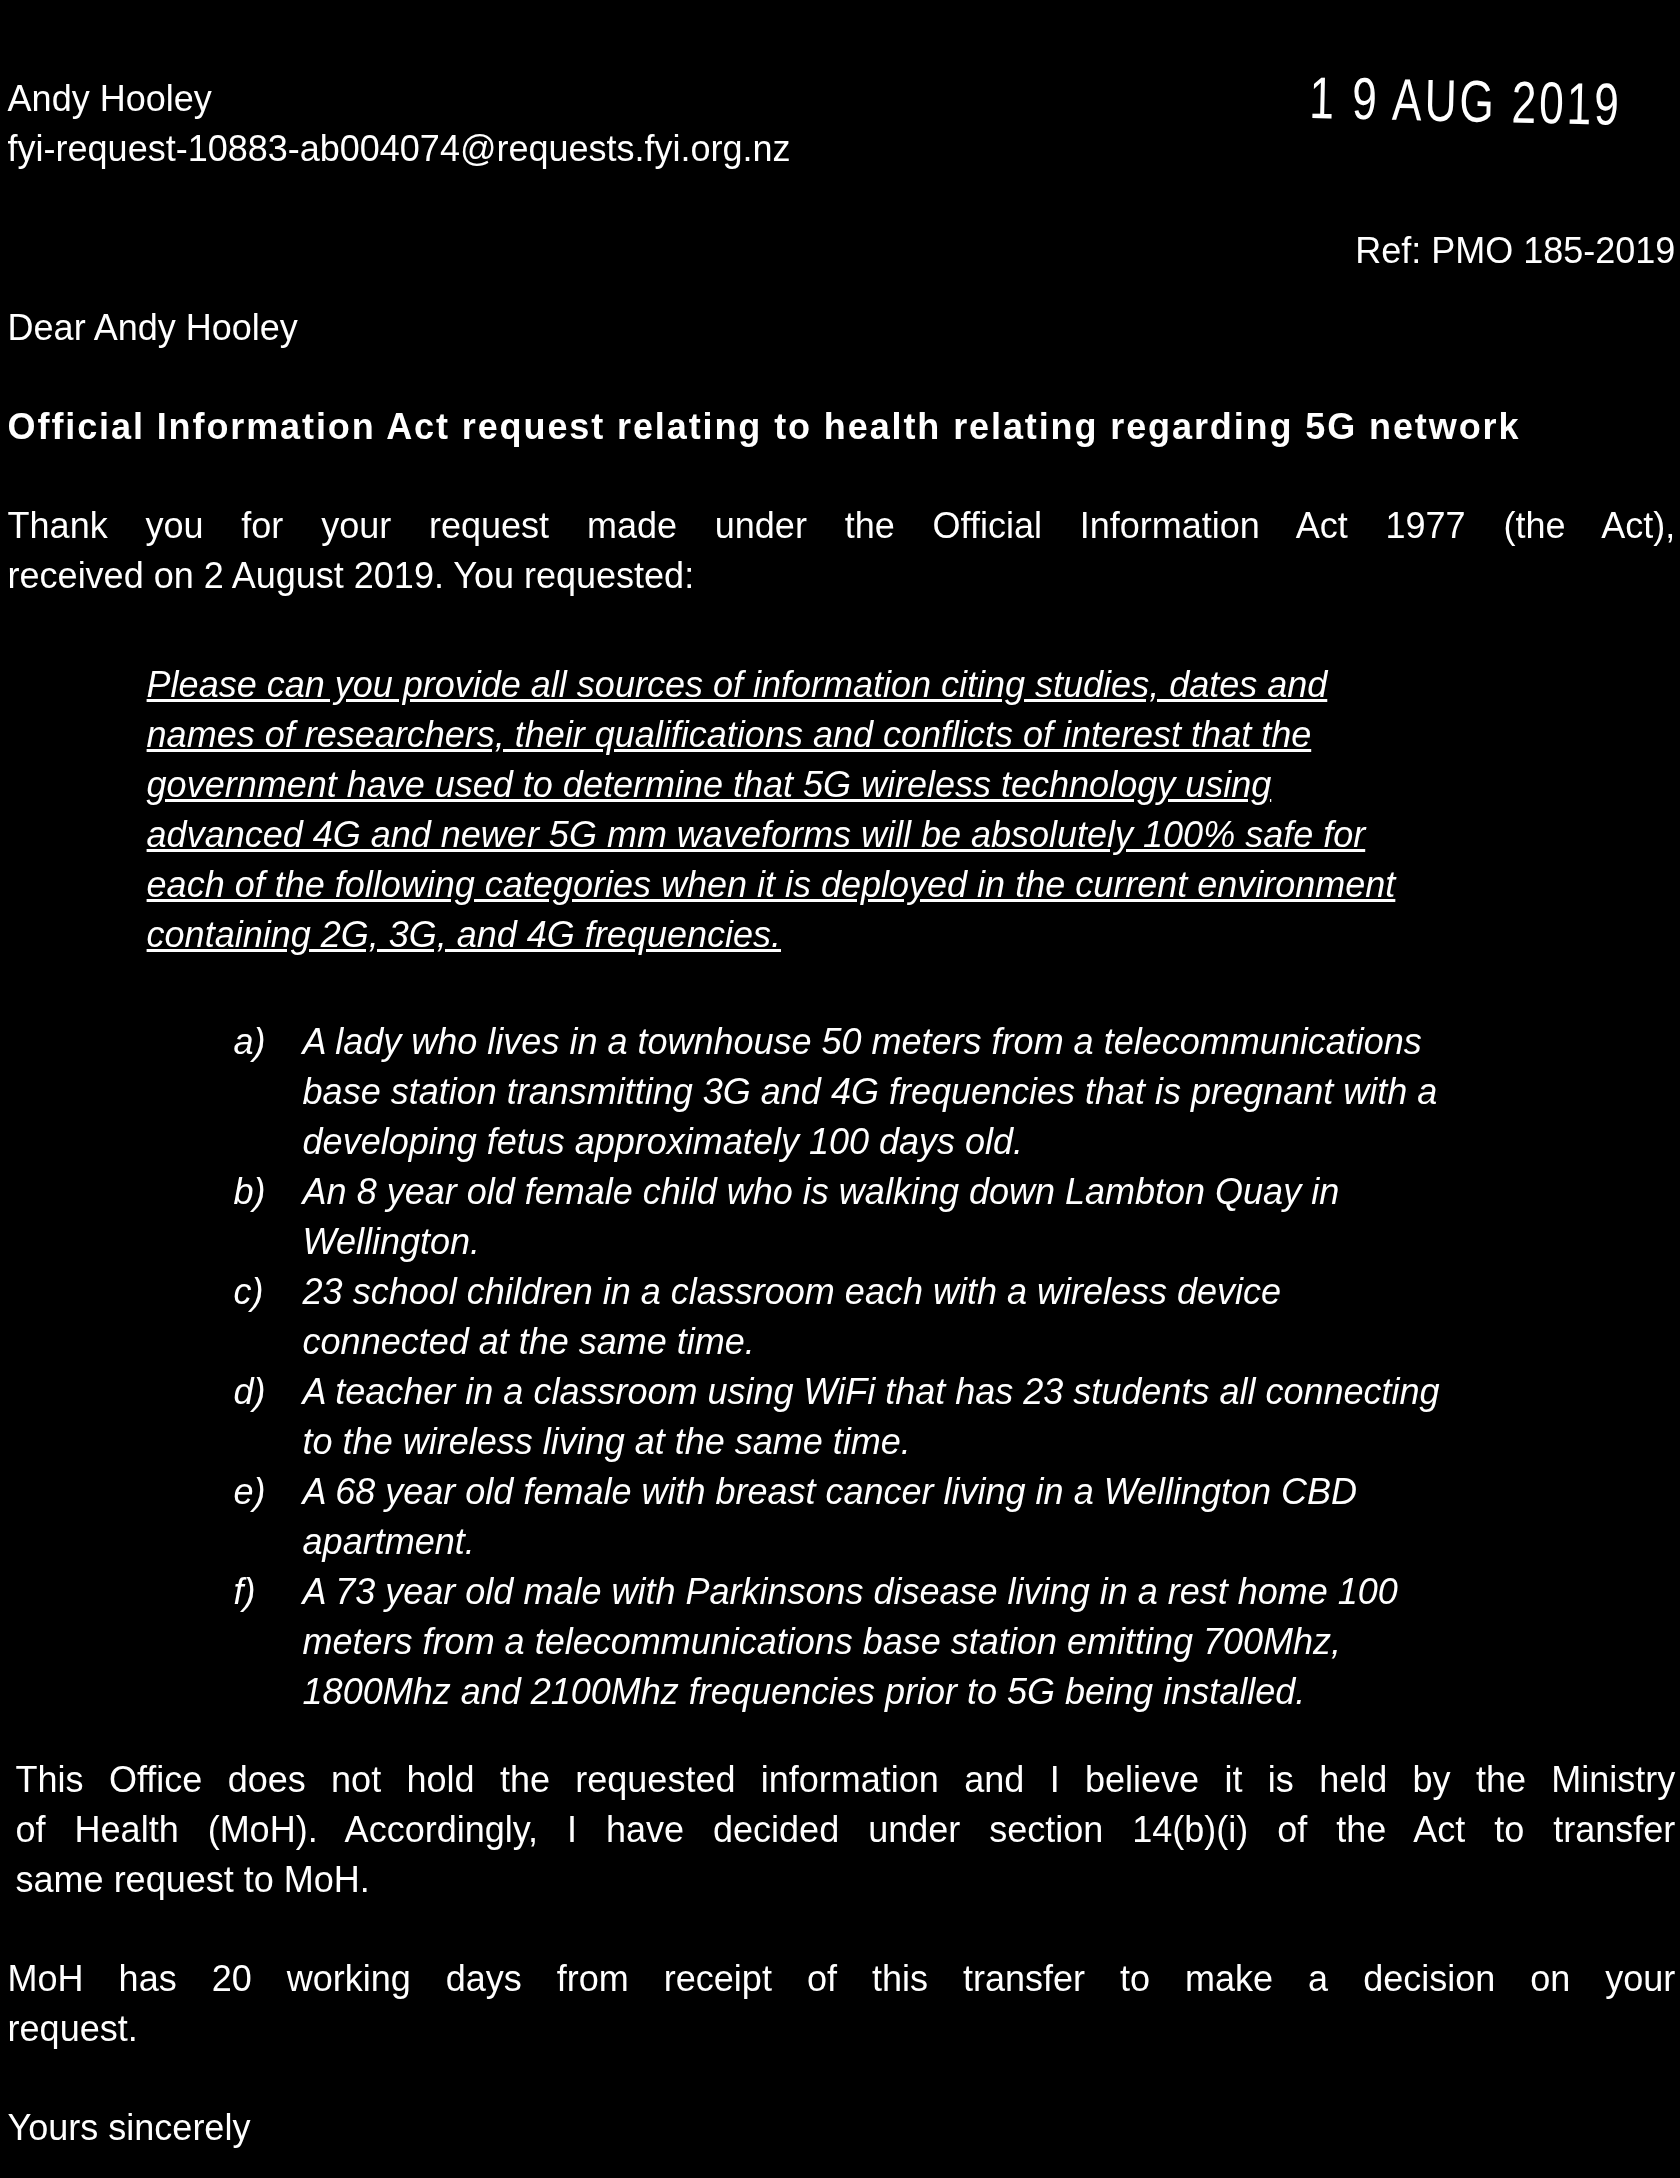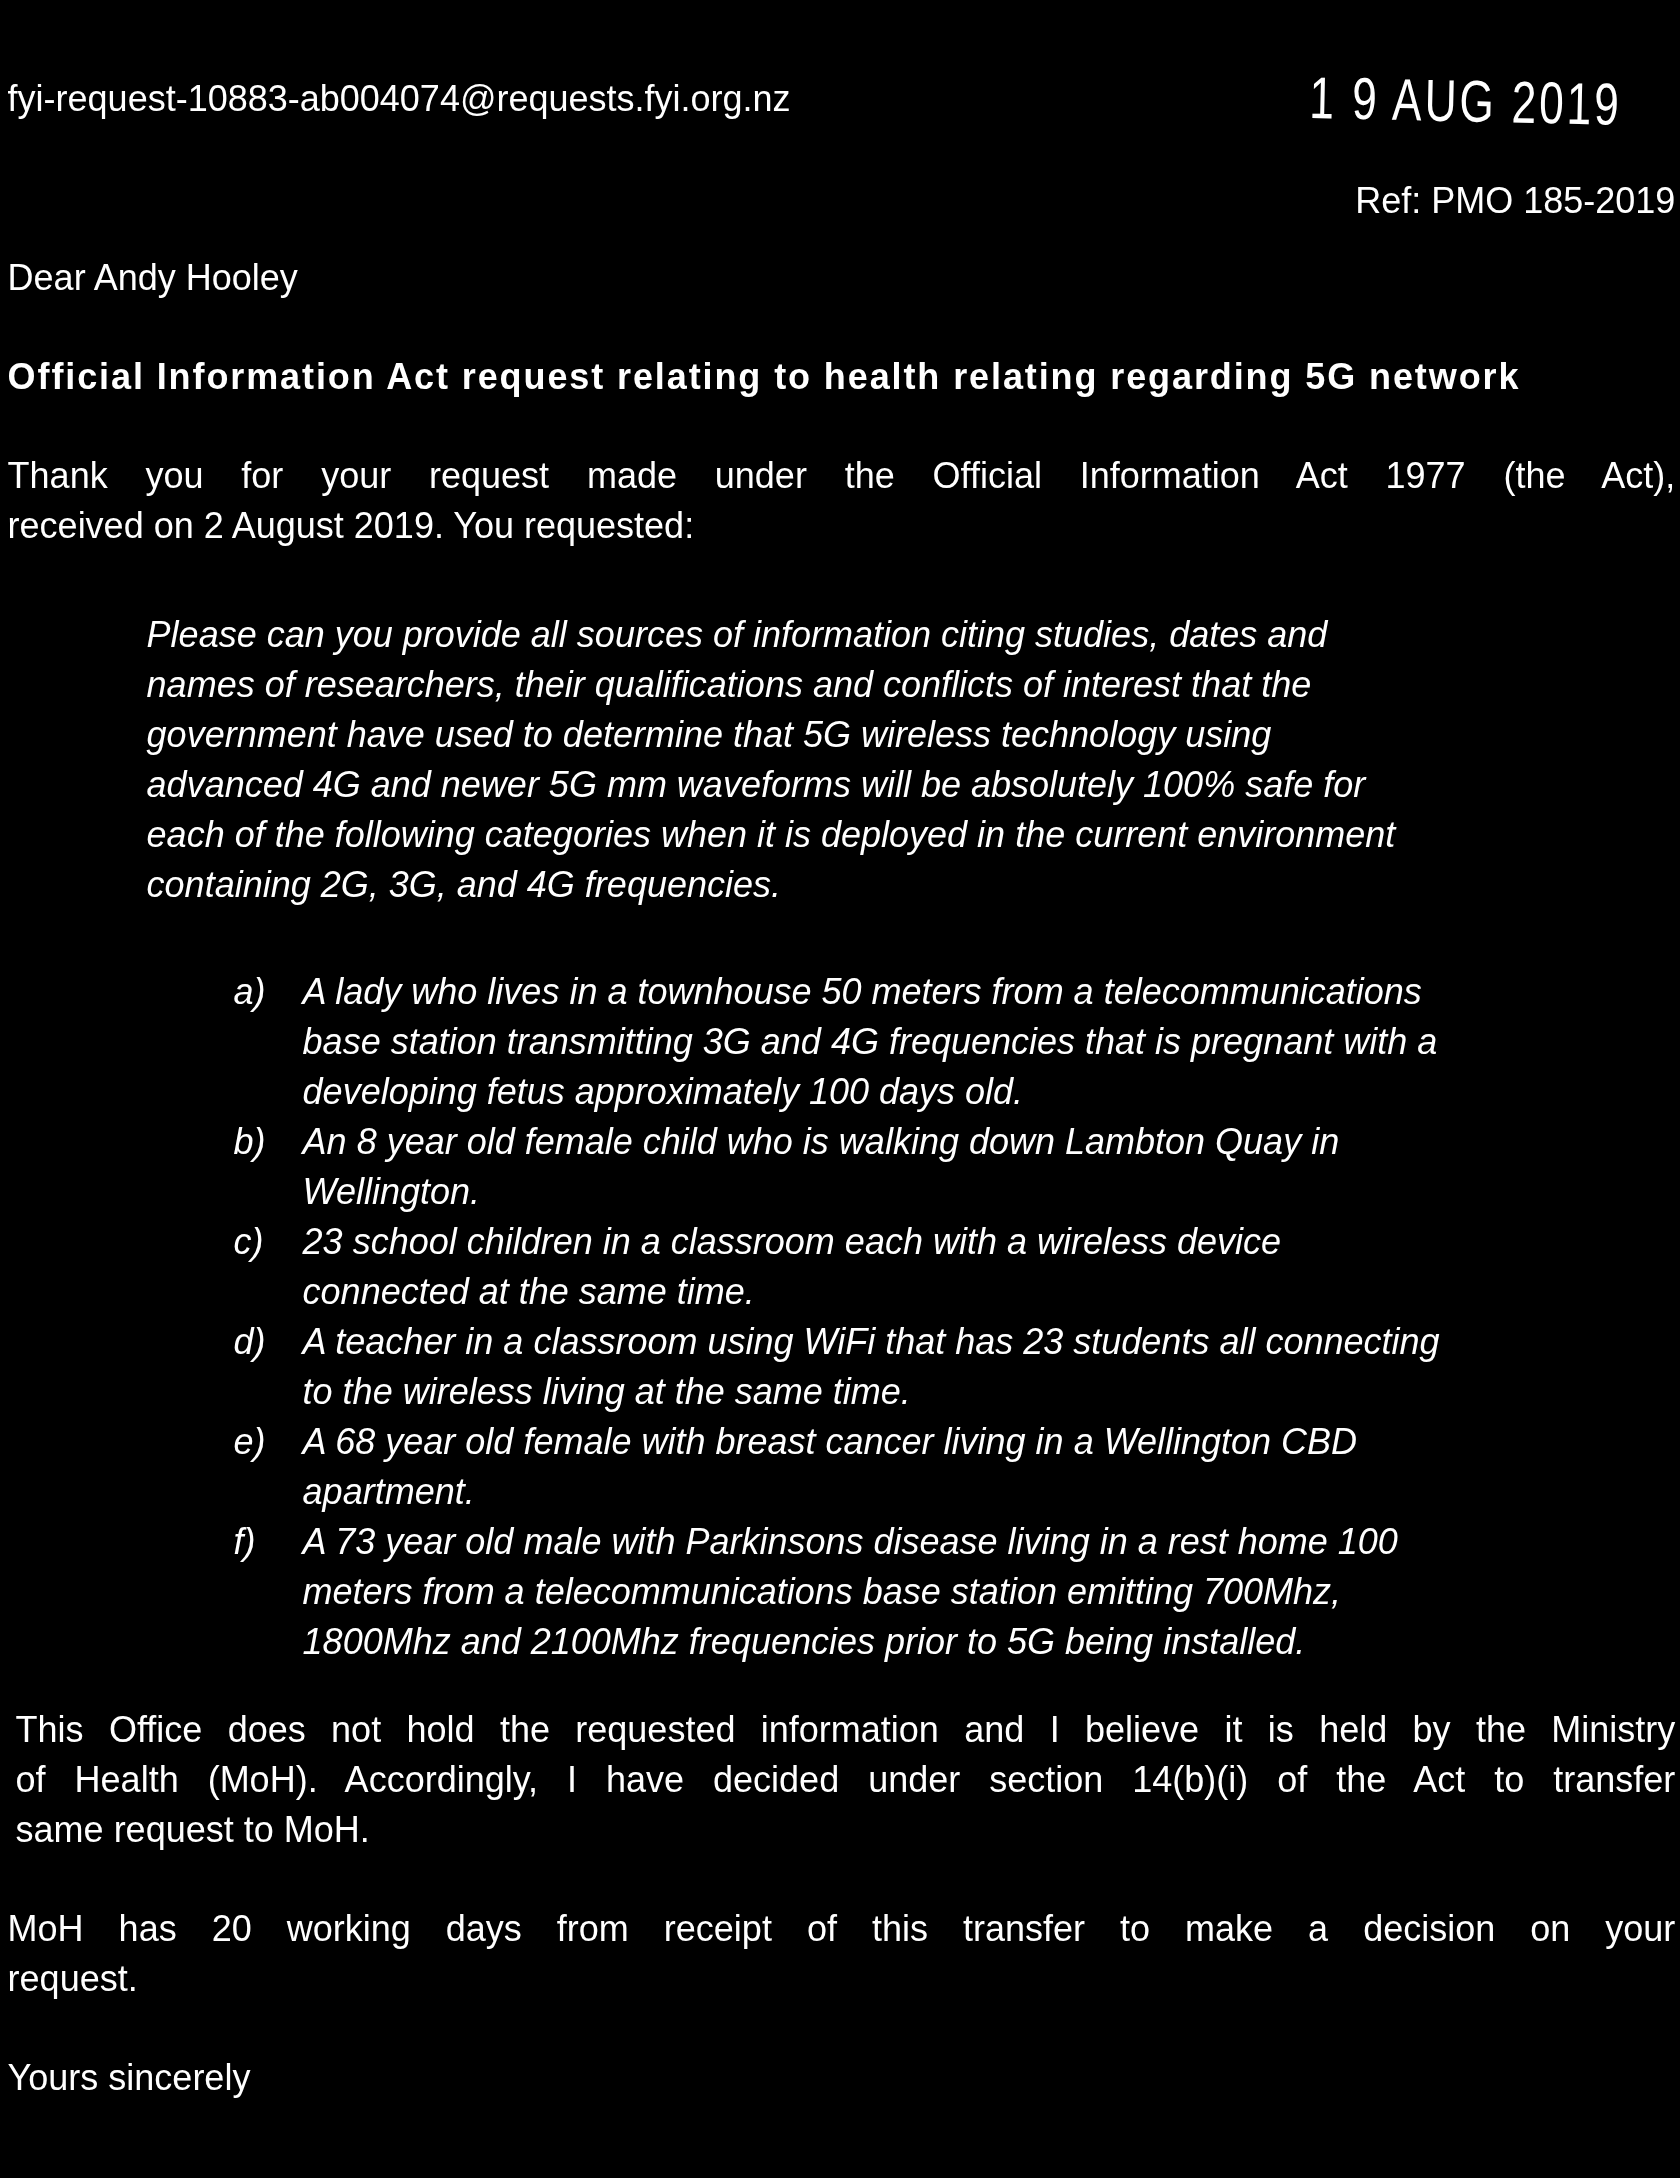--- a/index.html
+++ b/index.html
@@ -18,37 +18,38 @@
     transform: rotate(1.3deg) scaleX(0.75);
     transform-origin: 100% 0;
   }
   .sender { margin-top: 74px; }
   .line { white-space: nowrap; }
   .ref { margin-top: 52px; text-align: right; }
   .salutation { margin-top: 27px; }
   .subject { margin-top: 49px; font-weight: bold; letter-spacing: 1.9px; white-space: nowrap; }
   .intro { margin-top: 49px; }
   .j { text-align: justify; text-align-last: justify; white-space: normal; }
-  .quote { margin-top: 59px; margin-left: 139px; font-style: italic; }
+  .quote { margin-top: 59px; margin-left: 139px; font-style: italic; text-decoration: underline; }
   .request-list { margin-top: 57px; margin-left: 226px; font-style: italic; }
   .li { display: flex; }
   .li-label { flex: 0 0 69px; width: 69px; }
   .li-body { flex: 1 1 auto; }
   .transfer { margin-top: 38px; margin-left: 8px; }
   .timeframe { margin-top: 49px; }
   .closing { margin-top: 49px; }
 </style>
 </head>
 <body>
 
 <div class="page">
 
   <div class="stamp">1 9 AUG 2019</div>
 
   <div class="sender">
+    <div class="line">Andy Hooley</div>
     <div class="line">fyi-request-10883-ab004074@requests.fyi.org.nz</div>
   </div>
 
   <div class="ref">Ref: PMO 185-2019</div>
 
   <div class="salutation">Dear Andy Hooley</div>
 
   <div class="subject">Official Information Act request relating to health relating regarding 5G network</div>
 
   <div class="intro">

